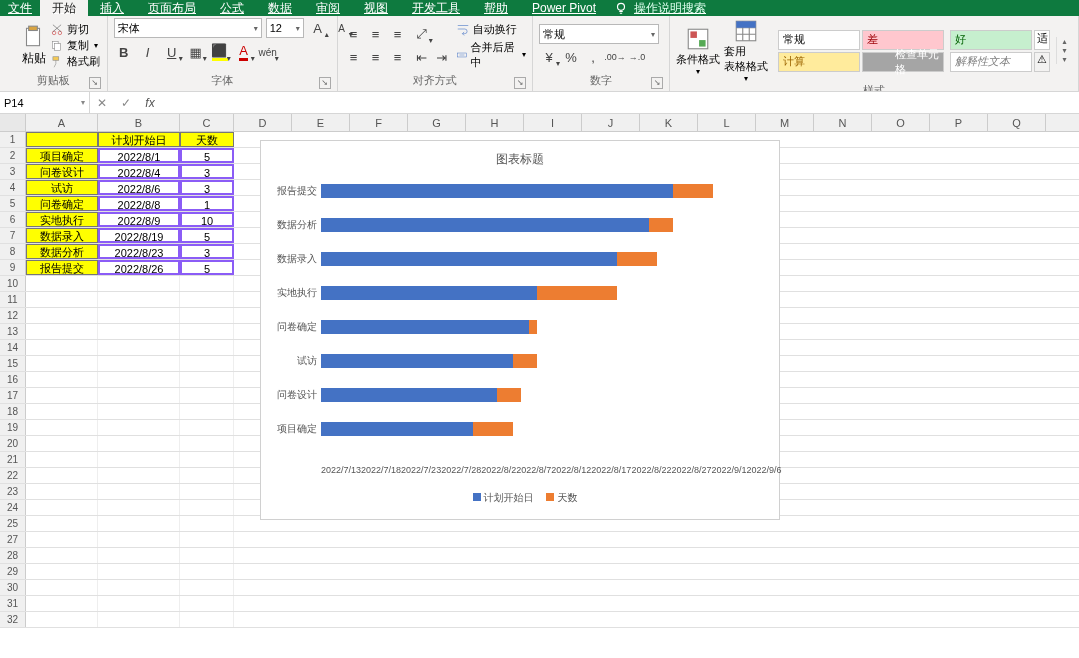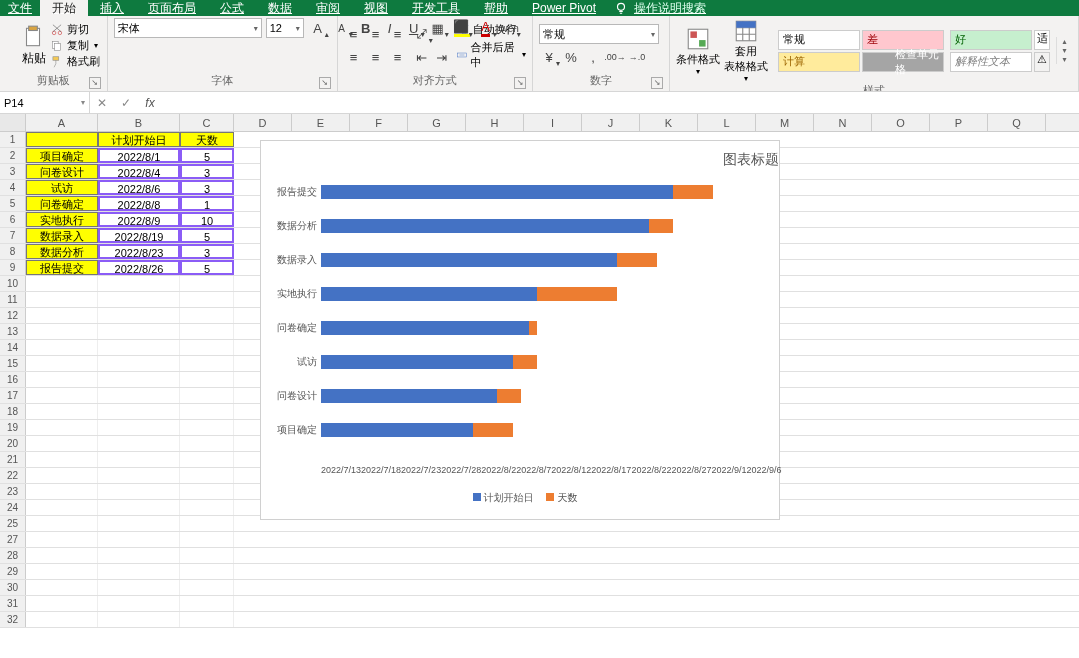--- a/index.html
+++ b/index.html
@@ -76,21 +76,21 @@
 .rh{ width:26px; background:#f0f0f0; border-right:1px solid #ccc; text-align:center; font-size:10px; color:#555; line-height:16px;}
 .cell{ border-right:1px solid #e0e0e0; font-size:11px; line-height:15px; padding:0 2px; text-align:center;}
 .cell.A{width:72px}.cell.B{width:82px}.cell.C{width:54px}
 .cell.yellow{ background:#ffff00; border:1px solid #777; }
 .cell.bord{ border:2px solid #8b5cf6; text-align:center;}
 .row.blank .cell{ border-right:1px solid #eee;}
 .row.blank{ height:16px;}
 
 
 .chart{ position:absolute; left:260px; top:26px; width:520px; height:380px; background:#fff; border:1px solid #d0d0d0;}
-.chart-title{ text-align:right; font-size:14px; color:#555; padding:10px 0 6px;}
+.chart-title{ text-align:center; font-size:12px; color:#555; padding:10px 0 6px;}
 .plot{ position:relative; margin:0 20px 0 60px; height:290px;}
 .ylab{ position:absolute; left:-50px; width:46px; text-align:right; font-size:10px; color:#555; transform:translateY(-50%);}
 .bar-seg{ position:absolute; height:14px; }
 .bar-seg.s1{ background:#4472c4;}
 .bar-seg.s2{ background:#ed7d31;}
 .xaxis{ position:absolute; left:60px; right:20px; bottom:44px; display:flex; justify-content:space-between; font-size:9px; color:#555;}
 .legend{ position:absolute; left:0; right:0; bottom:14px; text-align:center; font-size:10px; color:#555;}
 .legend .sw{ display:inline-block; width:8px; height:8px; margin:0 3px 0 10px;}
 .legend .sw.s1{ background:#4472c4;}
 .legend .sw.s2{ background:#ed7d31;}
@@ -153,21 +153,21 @@
               <path d="M10 9v6l-3 6" stroke="#888" fill="none"></path>
             </svg>
             <span>格式刷</span>
           </div>
       </div>
     </div>
     <div class="label"><span>剪贴板</span><span class="launcher">↘</span></div>
   </div>
 
   <div class="ribbon-group" style="width:230px">
-    <div class="body" style="flex-direction:row; align-items:flex-start; gap:4px;">
+    <div class="body" style="flex-direction:column; align-items:flex-start; gap:4px;">
       <div class="font-row">
         <div class="combo fname">
             <span>宋体</span>
             <span class="dd">▾</span>
           </div>
         <div class="combo fsize">
             <span>12</span>
             <span class="dd">▾</span>
           </div>
         <div class="btn-icn">A<span class="sub">▴</span></div>
@@ -269,21 +269,21 @@
           </svg>
         <span>条件格式</span>
           <span style="font-size:8px">▾</span>
       </div>
       <div class="style-col">
         <svg viewBox="0 0 24 24">
             <rect x="3" y="3" width="18" height="18" fill="#fff" stroke="#888"></rect>
             <path d="M3 9h18M3 15h18M9 3v18M15 3v18" stroke="#888"></path>
             <rect x="3" y="3" width="18" height="6" fill="#4472c4"></rect>
           </svg>
-        <span style="white-space:pre-line;text-align:center">套用
+        <span style="white-space:pre-line;text-align:left">套用
 表格格式</span>
           <span style="font-size:8px">▾</span>
       </div>
       <div class="cell-styles">
         <div class="cs normal">常规</div>
         <div class="cs bad">差</div>
         <div class="cs calc">计算</div>
         <div class="cs check">检查单元格</div>
       </div>
       <div class="cell-styles" style="grid-template-columns:82px 16px; margin-left:2px;">

